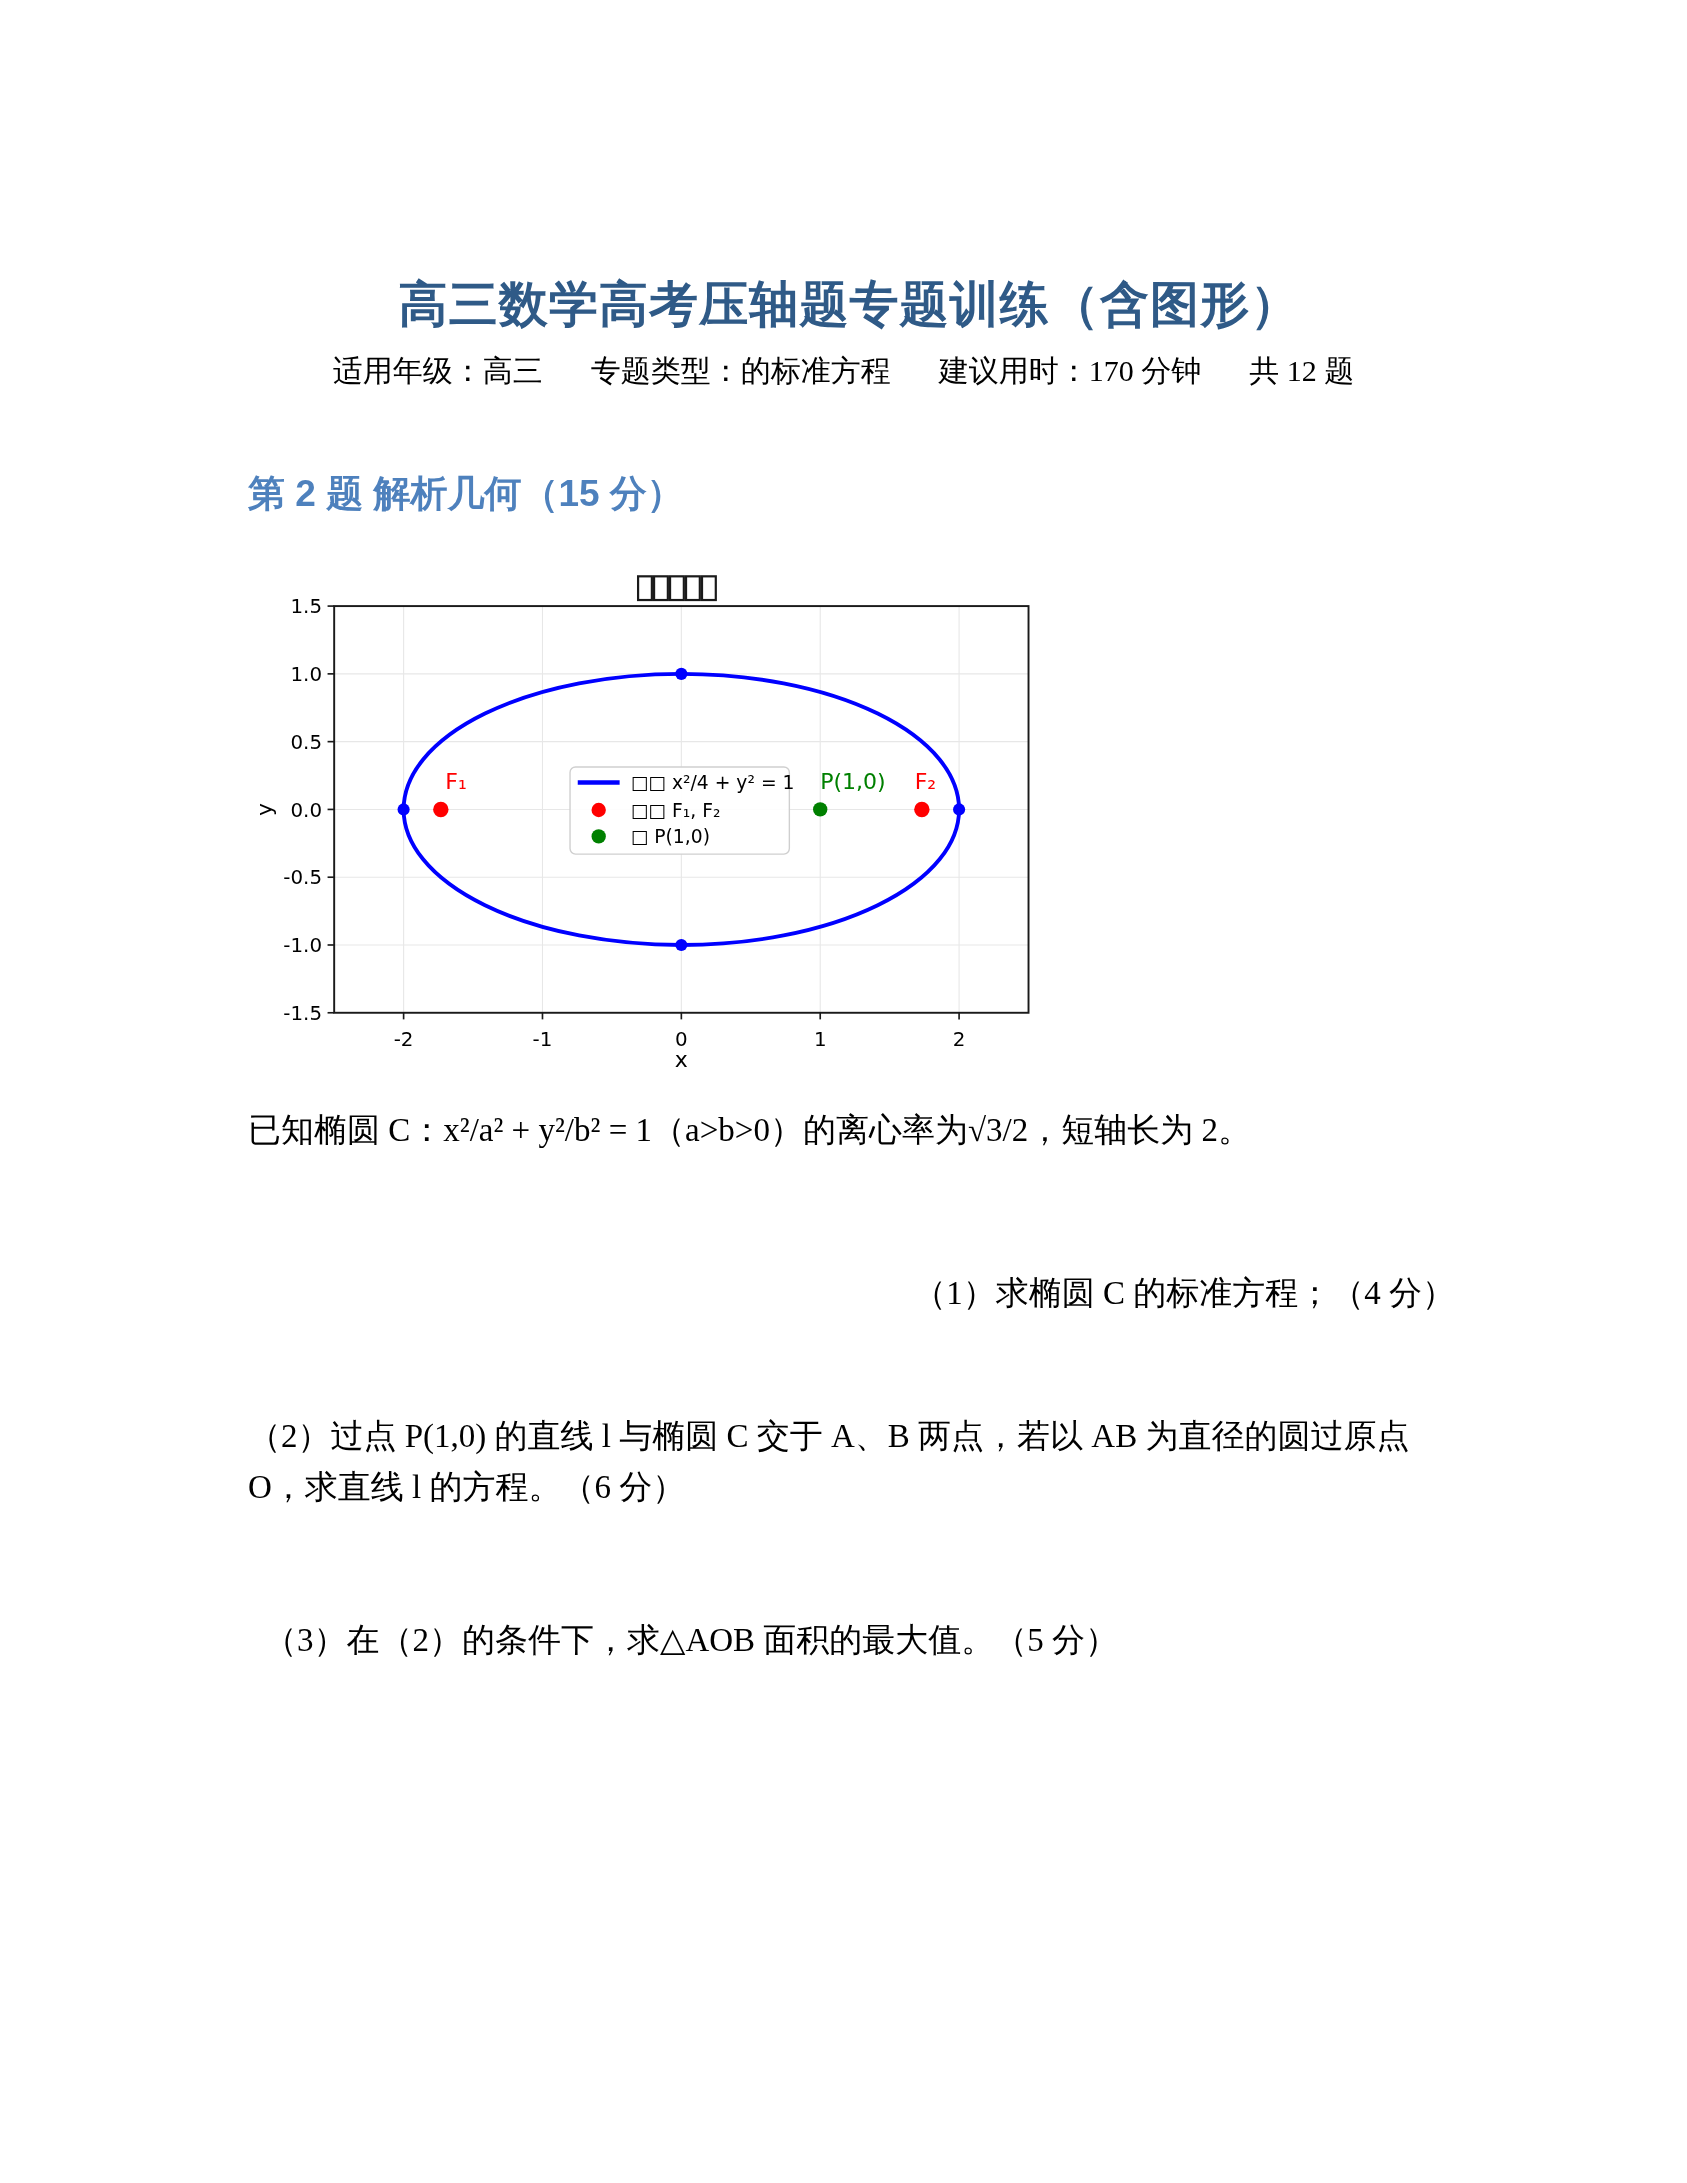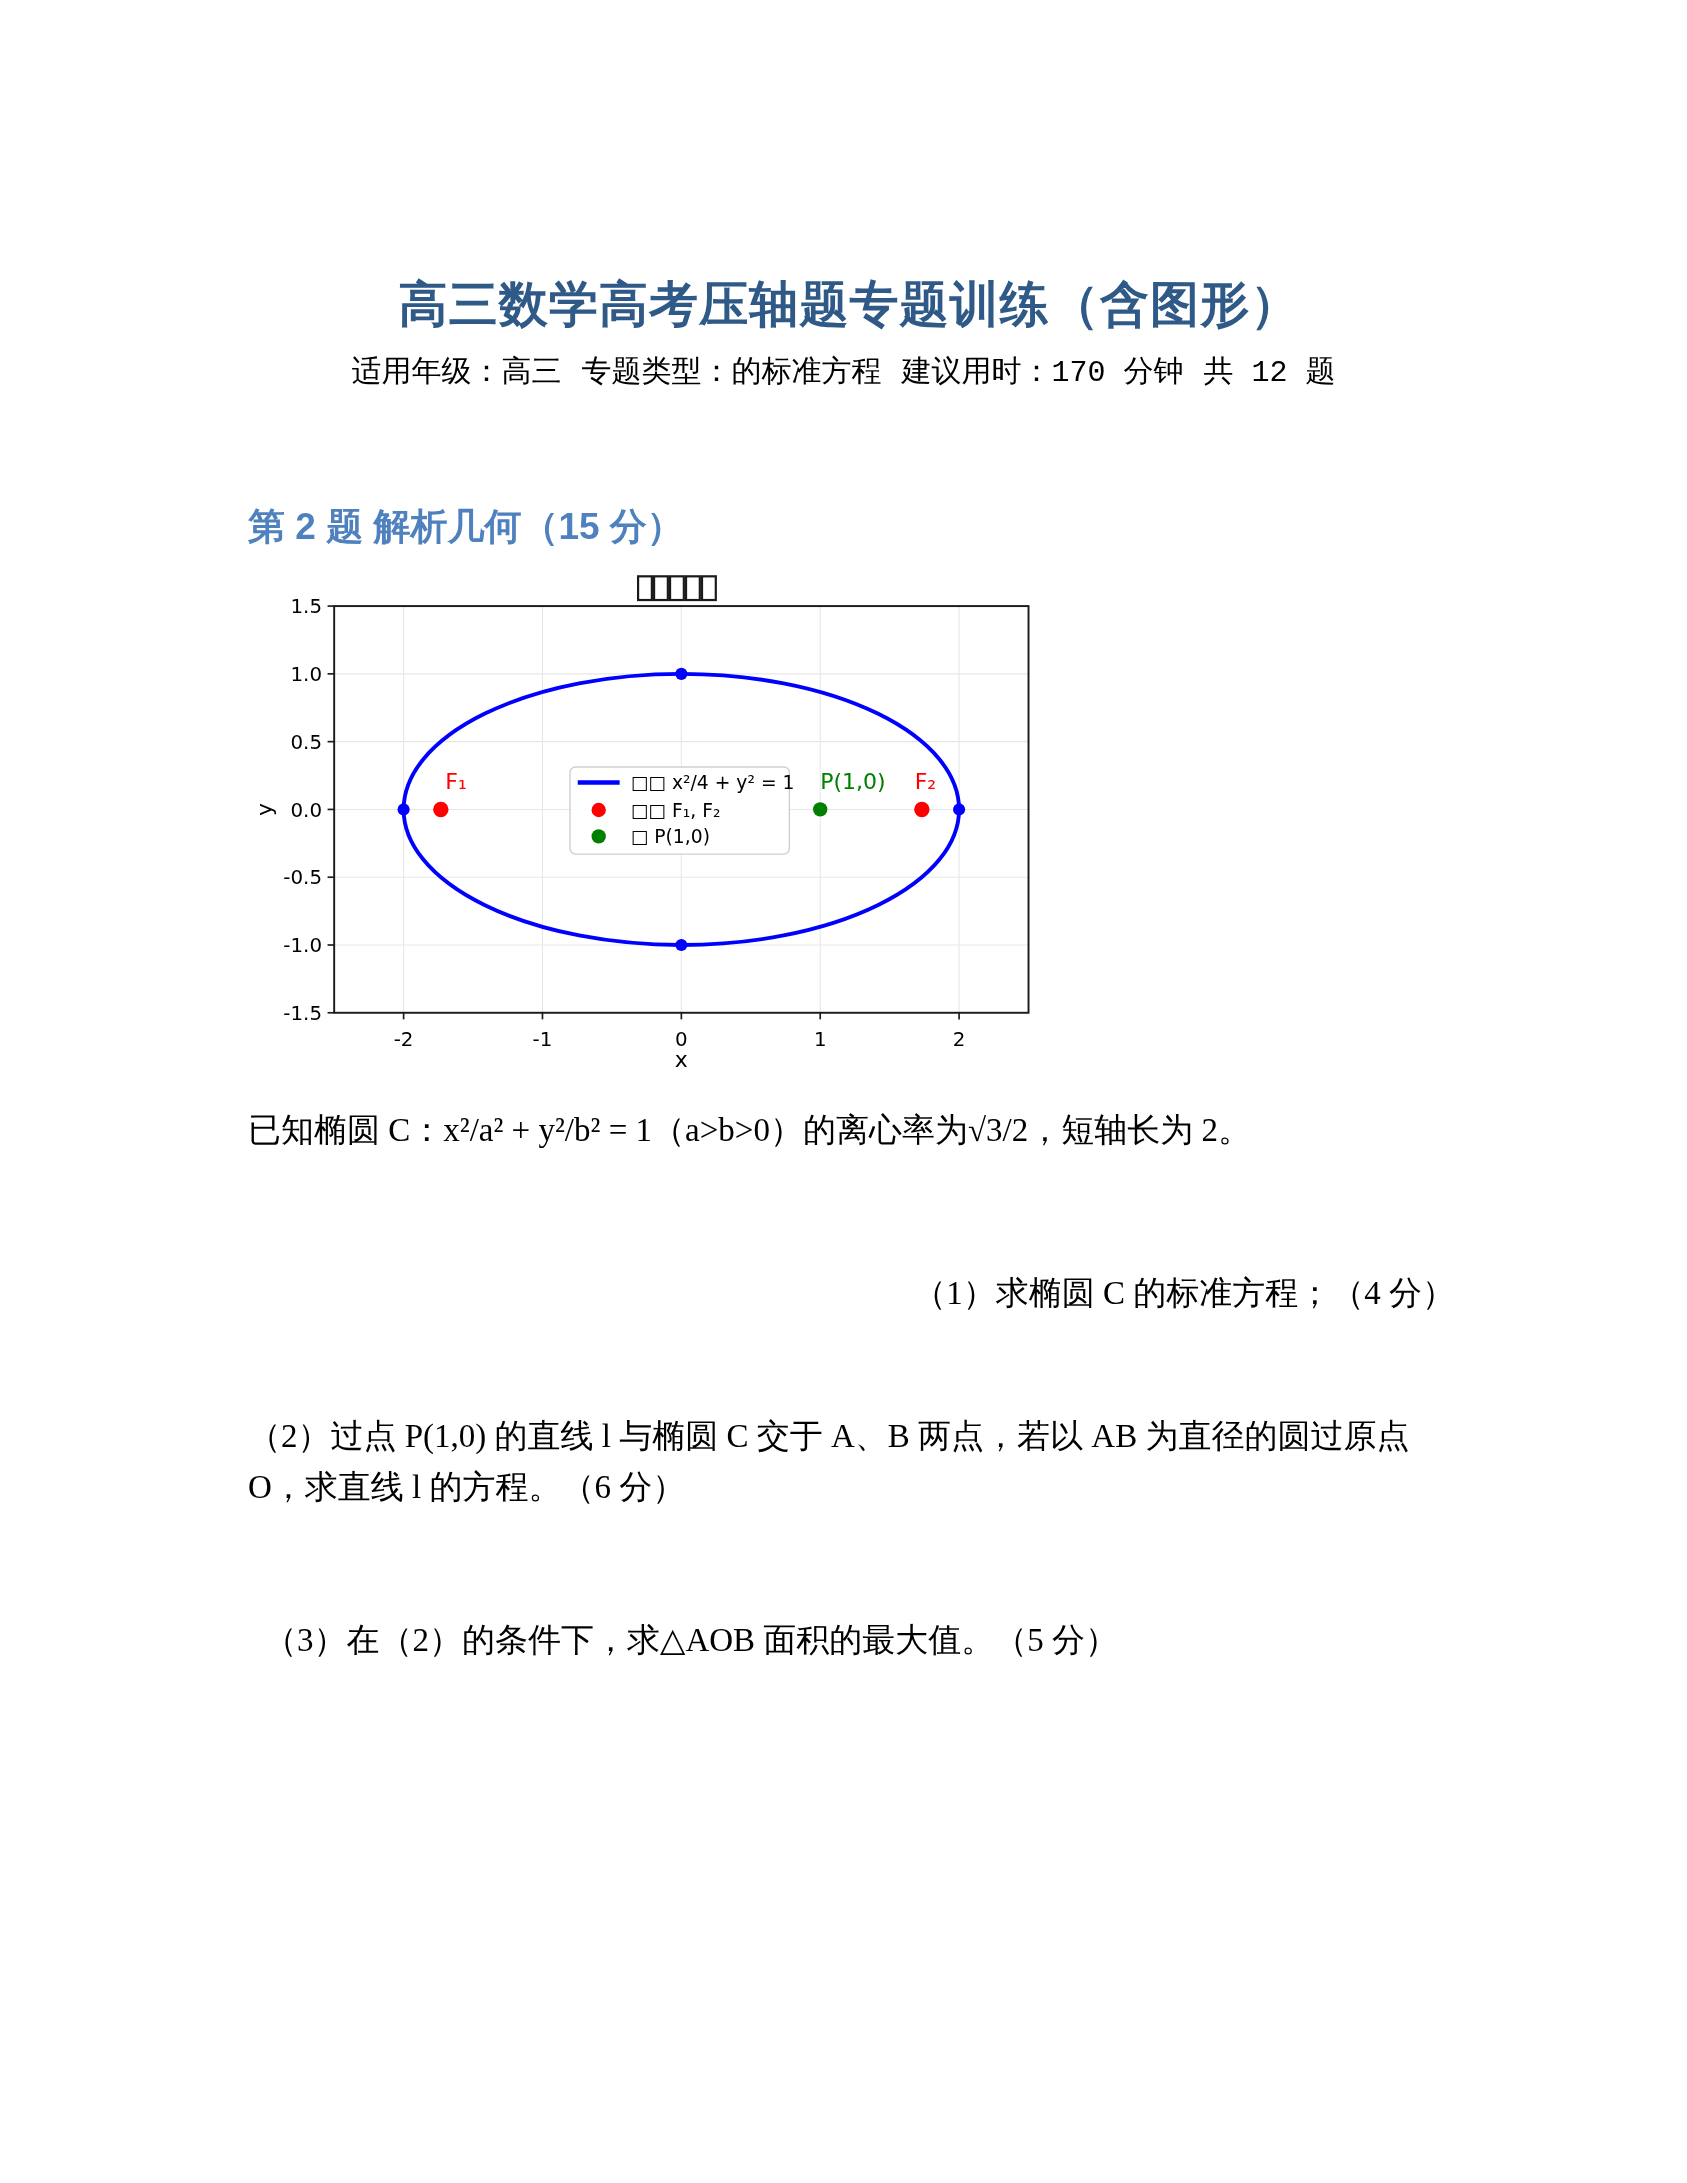--- a/index.html
+++ b/index.html
@@ -26,24 +26,24 @@
     letter-spacing: 1.1px;
   }
   .doc-meta {
     position: absolute;
     top: 351px; left: 0; width: 100%;
     text-align: center;
     font-size: 30px;
     line-height: 1.3;
     white-space: nowrap;
   }
-  .doc-meta span { margin: 0 10px; font-family: Liberation Mono, monospace; }
+  .doc-meta span { margin: 0 24px; }
   .section-heading {
     position: absolute;
-    top: 507px; left: 248px;
+    top: 474px; left: 248px;
     margin: 0;
     font-family: "Liberation Sans", "DejaVu Sans", sans-serif;
     font-weight: bold;
     font-size: 37px;
     line-height: 1.1;
     color: #4e81bd;
   }
   .figure {
     position: absolute;
     top: 562px; left: 237px;

